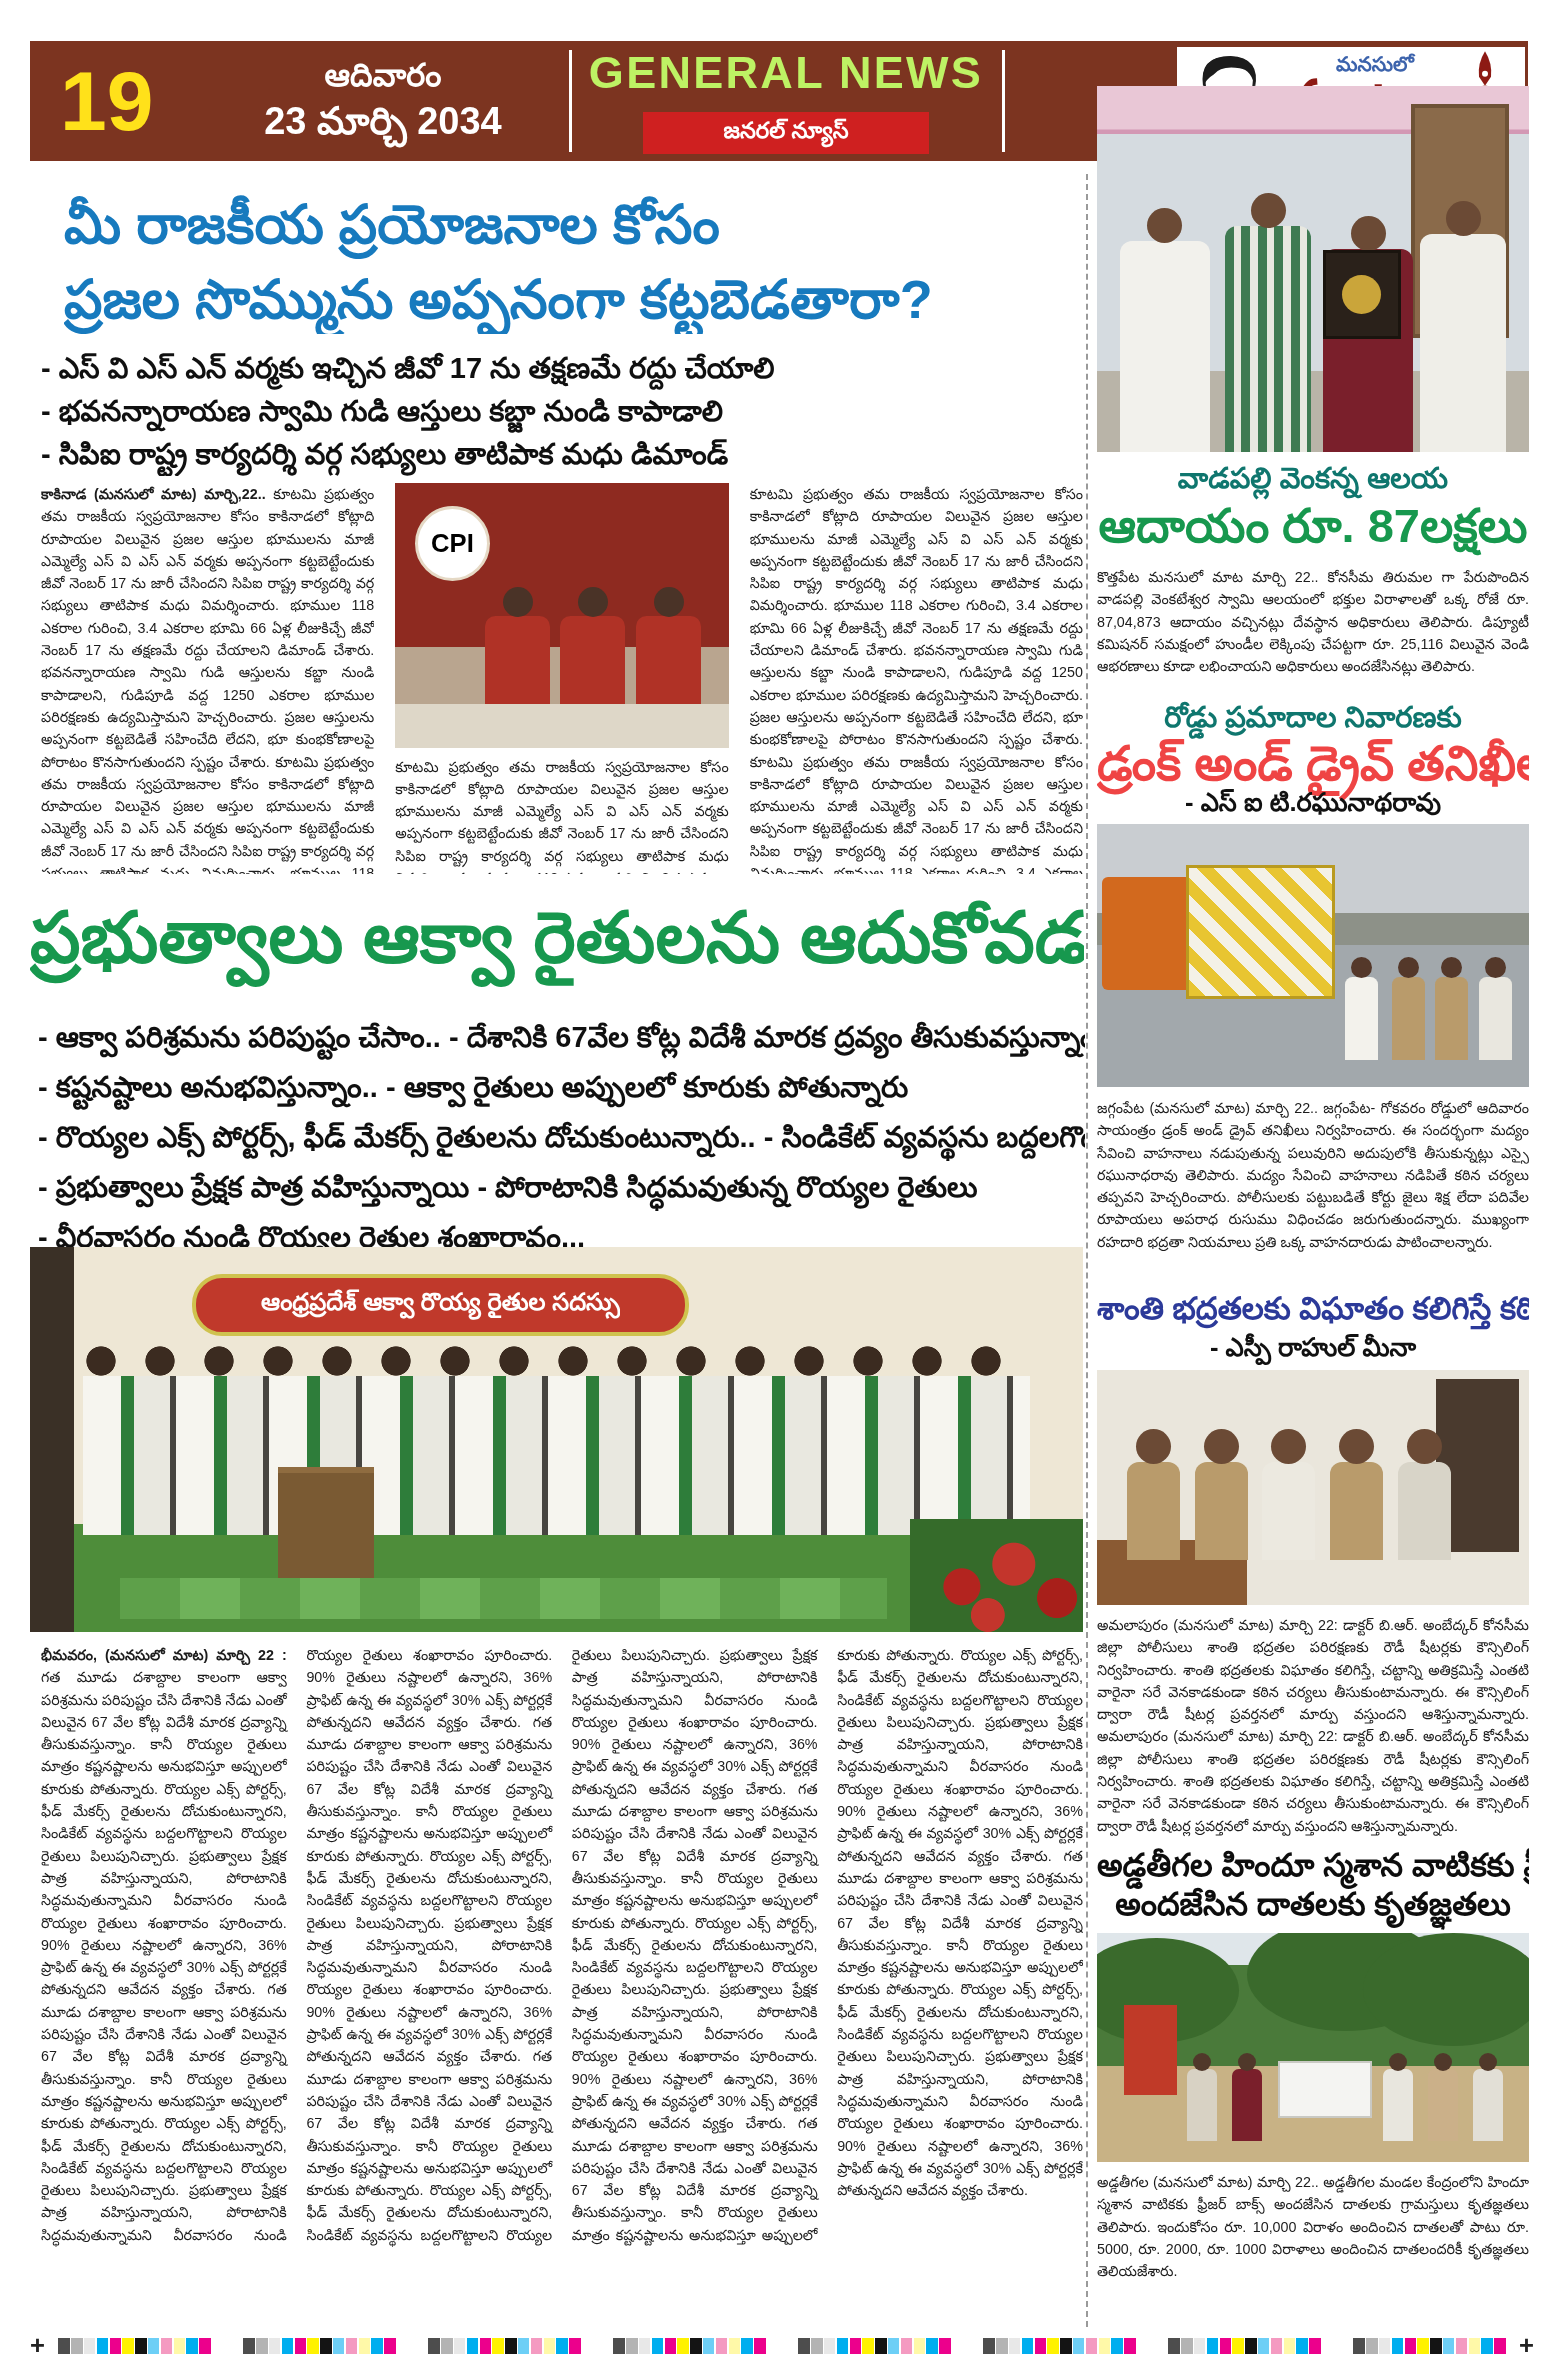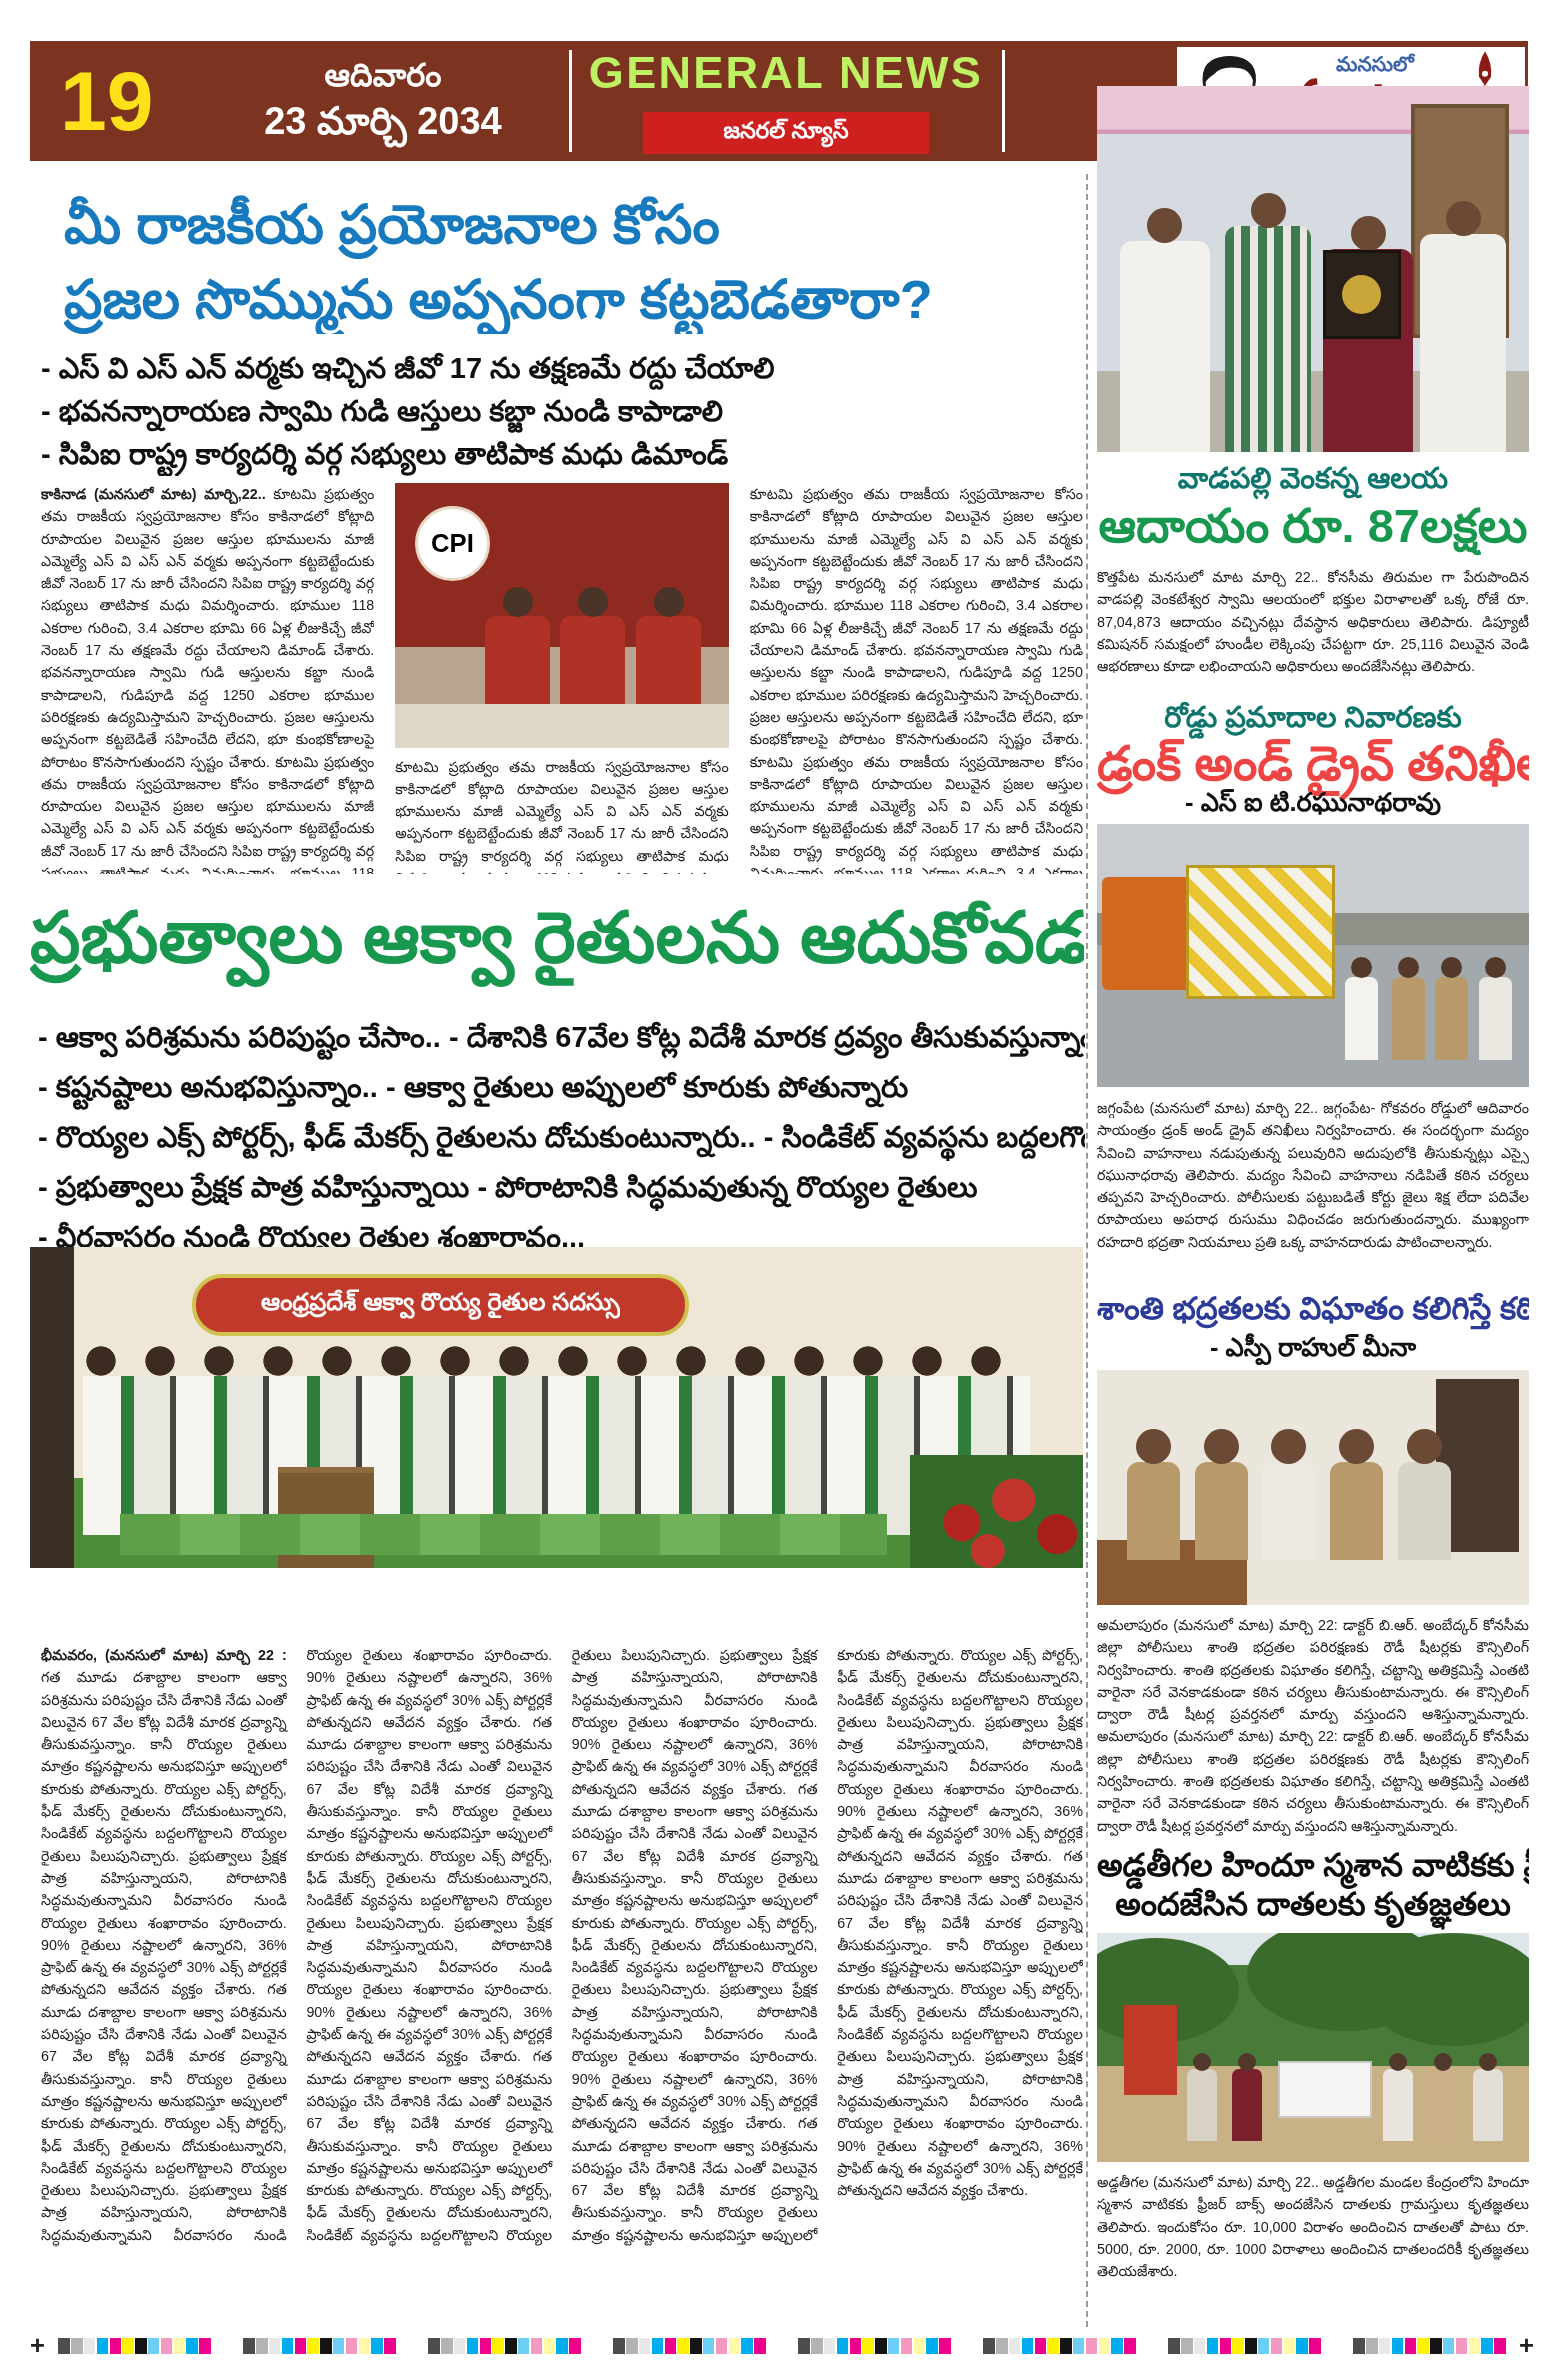--- a/index.html
+++ b/index.html
@@ -53,21 +53,21 @@
   .cpi-person:before{content:"";position:absolute;left:17.3px;top:-29px;width:30px;height:30px;border-radius:50%;background:#4a3327;}
   .cpi-table{position:absolute;left:0;right:0;bottom:0;height:44px;background:#ded7c8;}
 
   
   .green-h{position:absolute;left:30px;top:889px;width:1054px;font-size:71px;font-weight:bold;color:#17984e;
            line-height:98px;white-space:nowrap;overflow:hidden;}
   .aqua-bullets{position:absolute;left:38px;top:1012px;width:1047px;}
   .aqua-bullets .bullet{line-height:50px;}
 
   
-  .photo-stage{position:absolute;left:30px;top:1247px;width:1053px;height:321px;
+  .photo-stage{position:absolute;left:30px;top:1247px;width:1053px;height:385px;
                background:linear-gradient(#eee7d5 0 72%, #4e8d3a 72% 100%);}
   .stage-left{position:absolute;left:0;top:0;width:44px;height:100%;background:#3a3026;}
   .stage-banner{position:absolute;left:162px;top:27px;width:489px;height:54px;background:#c0392b;border:4.5px solid #cfc24e;
                 border-radius:30px;display:flex;align-items:center;justify-content:center;}
   .stage-banner span{color:#fff;font-size:24px;font-weight:bold;white-space:nowrap;overflow:hidden;}
   .heads{position:absolute;left:53px;right:53px;top:96px;height:36px;
          background:radial-gradient(circle at 18px 18px, #3b2b20 14.3px, transparent 15px);
          background-size:59px 36px;background-repeat:repeat-x;}
   .crowd{position:absolute;left:53px;right:53px;top:129px;height:159px;
          background:repeating-linear-gradient(90deg,#f6f5ef 0 38px,#2e7d3a 38px 51px,#e9e8e0 51px 87px,#474540 87px 93px);}

